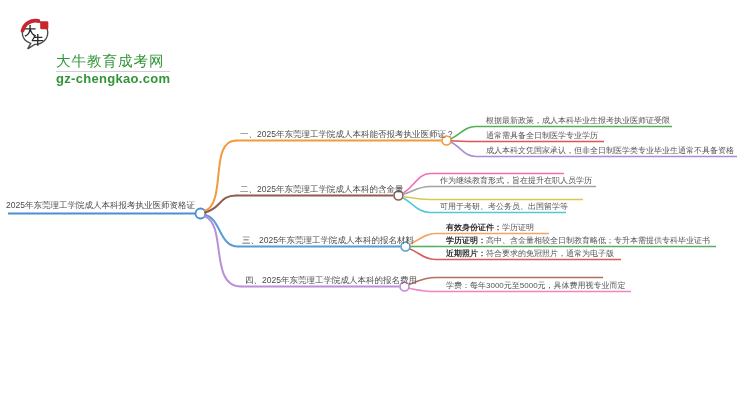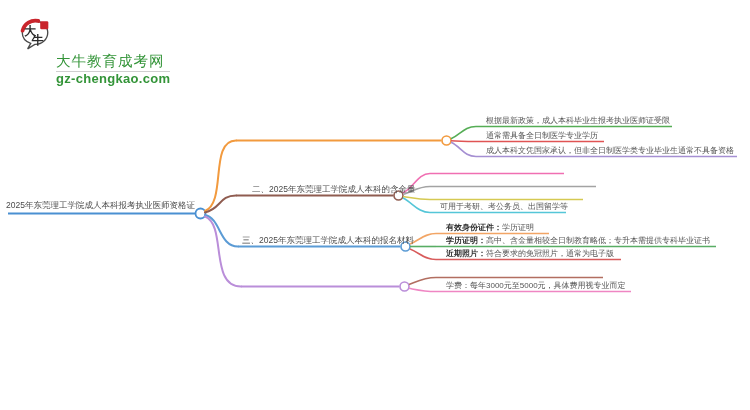--- a/index.html
+++ b/index.html
@@ -85,30 +85,34 @@
     <line x1="436" y1="259.5" x2="621" y2="259.5" stroke-width="1.6" stroke="#d85b5b"></line>
 
     <path d="M 409,284.5 C 418,281 424,277.5 436,277.5" fill="none" stroke-width="1.6" stroke="#b26e60"></path>
     <line x1="436" y1="277.5" x2="603" y2="277.5" stroke-width="1.6" stroke="#b26e60"></line>
     <path d="M 409,288.3 C 418,290 424,291.5 436,291.5" fill="none" stroke-width="1.6" stroke="#ef86c3"></path>
     <line x1="436" y1="291.5" x2="631" y2="291.5" stroke-width="1.6" stroke="#ef86c3"></line>
   </svg>
 
   <div class="node root-label" style="left:6px;top:198px">2025年东莞理工学院成人本科报考执业医师资格证</div>
 
-  <div class="node branch-label" style="left:252px;top:182px">二、2025年东莞理工学院成人本科的含金量</div>
+  <div class="node branch-label" style="left:240px;top:127px">一、2025年东莞理工学院成人本科能否报考执业医师证？</div>
+  <div class="node branch-label" style="left:240px;top:182px">二、2025年东莞理工学院成人本科的含金量</div>
   <div class="node branch-label" style="left:242px;top:233px">三、2025年东莞理工学院成人本科的报名材料</div>
+  <div class="node branch-label" style="left:245px;top:273px">四、2025年东莞理工学院成人本科的报名费用</div>
 
   <div class="node leaf-label" style="left:486px;top:115px">
     <span>根据最新政策，成人本科毕业生报考执业医师证受限</span></div>
   <div class="node leaf-label" style="left:486px;top:145px">
     <span>成人本科文凭国家承认，但非全日制医学类专业毕业生通常不具备资格</span></div>
   <div class="node leaf-label" style="left:486px;top:130px">
     <span>通常需具备全日制医学专业学历</span></div>
 
+  <div class="node leaf-label" style="left:440px;top:175px">
+    <span>作为继续教育形式，旨在提升在职人员学历</span></div>
   <div class="node leaf-label" style="left:440px;top:201px">
     <span>可用于考研、考公务员、出国留学等</span></div>
 
   <div class="node leaf-label" style="left:446px;top:222px">
     <b>有效身份证件：</b><span>学历证明</span></div>
   <div class="node leaf-label" style="left:446px;top:235px">
     <b>学历证明：</b><span>高中、含金量相较全日制教育略低；专升本需提供专科毕业证书</span></div>
   <div class="node leaf-label" style="left:446px;top:248px">
     <b>近期照片：</b><span>符合要求的免冠照片，通常为电子版</span></div>
 

